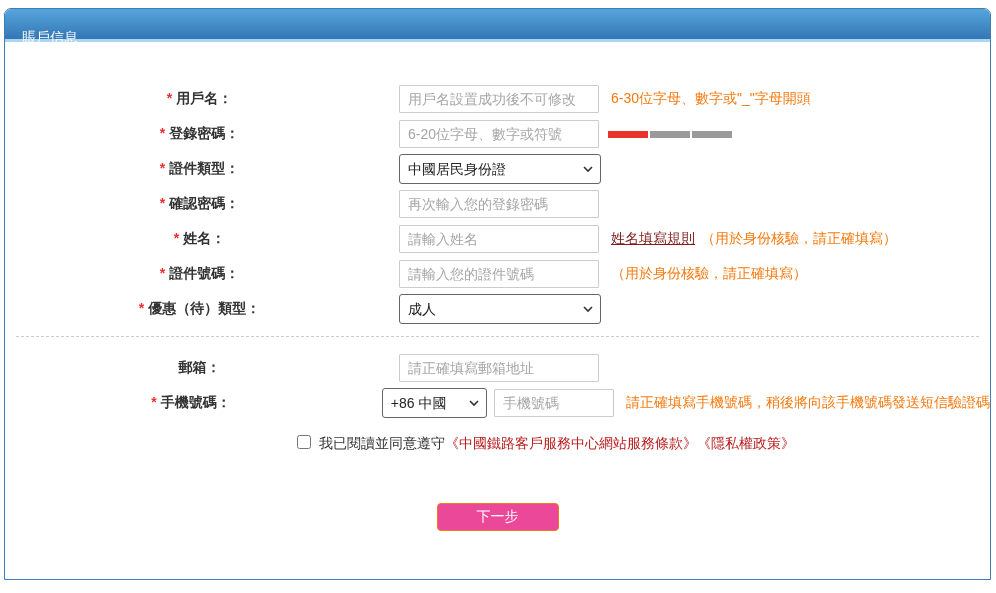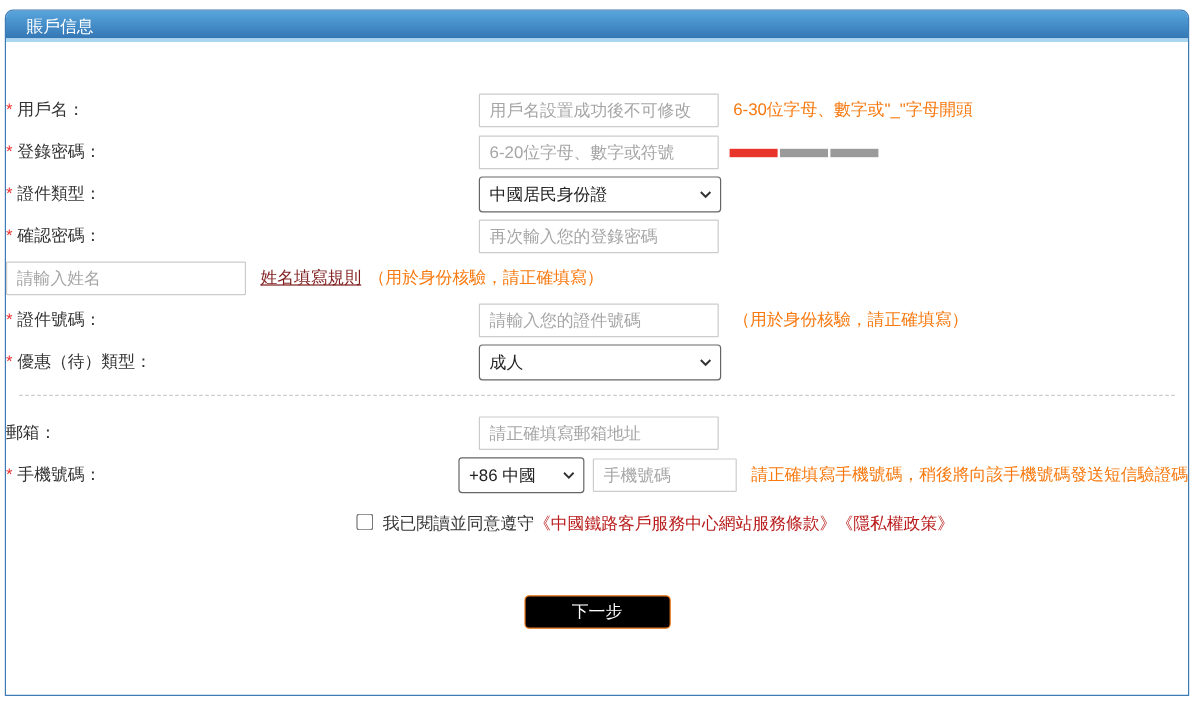--- a/index.html
+++ b/index.html
@@ -3,30 +3,30 @@
 <meta charset="utf-8">
 <style>
   * { box-sizing: border-box; }
   html, body { margin: 0; padding: 0; background: #fff;
     font-family: "Liberation Sans", "DejaVu Sans", sans-serif; }
   .page { width: 996px; height: 593px; position: relative; }
 
   .panel { position: absolute; left: 4px; top: 8px; width: 987px; height: 572px;
     border: 1px solid #3f7cb6; border-radius: 7px 7px 0 0; background: #fff; }
 
-  .panel-header { height: 26px; line-height: 26px; padding: 0 17px;
+  .panel-header { height: 26px; line-height: 26px; padding: 15px 17px;
     background: linear-gradient(#58a5dc, #3377b5);
     border-radius: 6px 6px 0 0; border-bottom: 3px solid #a9d6f0;
     color: #ffffff; font-size: 14px; }
 
   .form { padding-top: 42px; }
 
   .row { display: flex; align-items: center; height: 30px; margin-bottom: 5px; }
-  .row-label { width: 394px; text-align: left; font-size: 14px; color: #333;
-    padding-right: 5px; white-space: nowrap; }
+  .row-label { width: 394px; text-align: center; font-size: 14px; color: #333;
+    padding-right: 5px; white-space: nowrap; font-weight: bold; }
   .req { color: #ee2e2e; margin-right: 4px; font-size: 14px; }
 
   input.text { width: 200px; height: 28px; border: 1px solid #ccc;
     padding: 0 8px; font-size: 14px; color: #333; outline: none; border-radius: 1px; }
   input.text::placeholder { color: #a6a6a6; }
   input.text.phone-num { width: 120px; margin-left: 7px; }
 
   .select-wrap { position: relative; width: 202px; height: 30px; }
   .select-wrap.narrow { width: 110px; }
   select { width: 100%; height: 30px; border: 1px solid #666; border-radius: 3px;
@@ -44,21 +44,21 @@
   .seg.on { background: #e8342a; }
 
   .divider { border-top: 1px dashed #ccc; margin: 12px 11px 16px 11px; height: 0; }
 
   .agreement { display: flex; margin: 17px 0 0 292px;
     font-size: 14px; color: #333; }
   .agreement input[type="checkbox"] { width: 14px; height: 14px; margin: 0 8px 0 0; }
   .blue-link { color: #b91c1c; text-decoration: none; cursor: pointer; }
 
   .btn-row { text-align: center; margin-top: 50px; }
-  .next-btn { width: 122px; height: 28px; background: #000000; color: #fff;
+  .next-btn { width: 122px; height: 28px; background: #ec4899; color: #fff;
     border: 1px solid #ef7a18; border-radius: 4px; font-size: 14px; cursor: pointer;
     font-family: Liberation Mono, monospace; }
 </style>
 </head>
 <body>
 
 <div class="page">
   <div class="panel">
 
     <div class="panel-header">賬戶信息</div>
@@ -100,20 +100,23 @@
       </div>
 
       <div class="row">
         <div class="row-label">
           <span class="req">*</span><span>確認密碼：</span>
         </div>
         <input class="text" type="text" placeholder="再次輸入您的登錄密碼" style="">
       </div>
 
       <div class="row">
+        <div class="row-label">
+          <span class="req">*</span><span>姓名：</span>
+        </div>
         <input class="text" type="text" placeholder="請輸入姓名" style="">
         <a class="rule-link">姓名填寫規則</a>
         <span class="hint tight">（用於身份核驗，請正確填寫）</span>
       </div>
 
       <div class="row">
         <div class="row-label">
           <span class="req">*</span><span>證件號碼：</span>
         </div>
         <input class="text" type="text" placeholder="請輸入您的證件號碼" style="">

